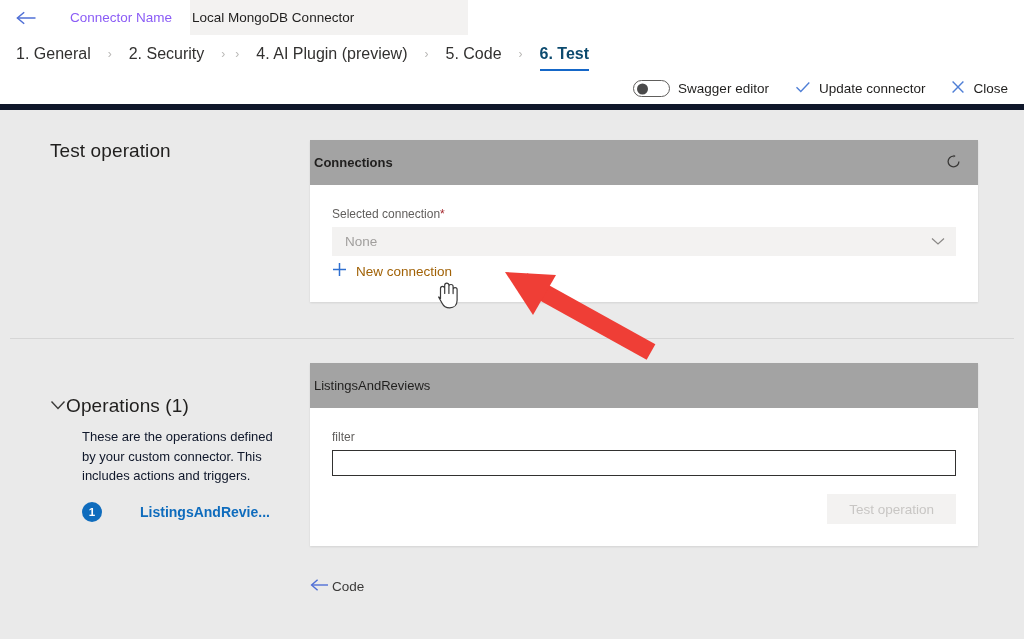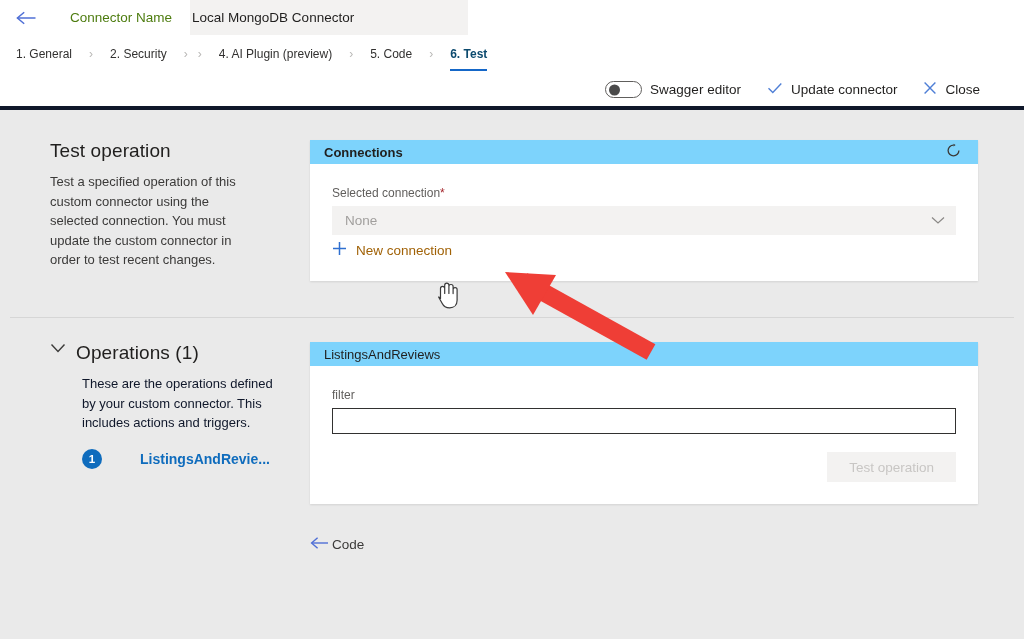--- a/index.html
+++ b/index.html
@@ -31,21 +31,21 @@
     align-items: center;
     justify-content: center;
     cursor: pointer;
   }
   .back-btn svg { display: block; }
   .conn-name-label {
     display: flex;
     align-items: center;
     padding: 0 18px;
     font-size: 13.5px;
-    color: #4d7c0f;
+    color: #8b5cf6;
     white-space: nowrap;
   }
   .conn-chip {
     background: #f3f2f1;
     display: flex;
     align-items: center;
     padding: 0 2px;
     width: 278px;
     box-sizing: border-box;
     font-size: 13.5px;
@@ -58,21 +58,21 @@
   .stepnav {
     height: 38px;
     background: #ffffff;
     display: flex;
     align-items: center;
     padding-left: 4px;
     position: relative;
   }
   .step {
     padding: 0 12px;
-    font-size: 12px;
+    font-size: 16px;
     color: #323130;
     white-space: nowrap;
     position: relative;
     height: 38px;
     display: flex;
     align-items: center;
     cursor: pointer;
   }
   .step.active {
     color: #0c4a6e;
@@ -94,22 +94,22 @@
     user-select: none;
   }
 
   
   .cmdbar {
     height: 37px;
     background: #ffffff;
     display: flex;
     align-items: center;
     justify-content: flex-end;
-    padding-right: 44px;
-    border-bottom: 4px solid #0f172a;
+    padding-right: 16px;
+    border-bottom: 6px solid #0f172a;
     box-sizing: border-box;
   }
   .cmd-item {
     display: flex;
     align-items: center;
     gap: 8px;
     margin-left: 26px;
     font-size: 13.5px;
     color: #201f1e;
     cursor: pointer;
@@ -172,25 +172,25 @@
     font-size: 13px;
     line-height: 19.5px;
     color: #3b3a39;
     margin: 0;
     max-width: 205px;
   }
 
   
   .collapse-head {
     display: flex;
-    align-items: flex-start;
-    gap: 10px;
+    align-items: center;
     margin-left: -16px;
     margin-bottom: 10px;
     cursor: pointer;
+    margin-top: 32px;
   }
   .collapse-head .sec-title { margin: 0; }
   .chev-down { flex: none; display: block; }
 
   .ops-desc {
     font-size: 13px;
     line-height: 19.5px;
     color: #0f172a;
     margin: 0 0 16px 0;
     max-width: 212px;
@@ -223,26 +223,26 @@
     white-space: nowrap;
     padding-left: 28px;
   }
 
   
   .card {
     background: #ffffff;
     box-shadow: 0 1px 2px rgba(0,0,0,.10);
   }
   .card-head {
-    background: #7dd3fc;
-    height: 24px;
+    background: #a3a3a3;
+    height: 45px;
     display: flex;
     align-items: center;
     justify-content: space-between;
-    padding: 0 14px 0 14px;
+    padding: 0 14px 0 4px;
     box-sizing: border-box;
   }
   .card-head-title {
     font-size: 13px;
     font-weight: bold;
     color: #201f1e;
   }
   .refresh-btn {
     width: 22px;
     height: 22px;
@@ -393,21 +393,20 @@
     </span>
     <span>Close</span>
   </div>
 </div>
 
 <div class="content">
 
   <div class="section" style="padding-top:30px;">
     <div class="left-col">
       <h2 class="sec-title">Test operation</h2>
-      <p class="sec-desc">Test a specified operation of this custom connector using the selected connection. You must update the custom connector in order to test recent changes.</p>
     </div>
     <div class="right-col">
       <div class="card">
         <div class="card-head">
           <span class="card-head-title">Connections</span>
           <span class="refresh-btn">
             <span>
               <svg width="15" height="15" viewBox="0 0 15 15">
                 <path d="M7.5 2.1 A5.4 5.4 0 1 0 12.9 7.5" fill="none" stroke="#3b3a39" stroke-width="1.3"></path>
                 <path d="M7.5 0.7 L7.5 3.5 L9.6 2.1 Z" fill="#3b3a39"></path>

